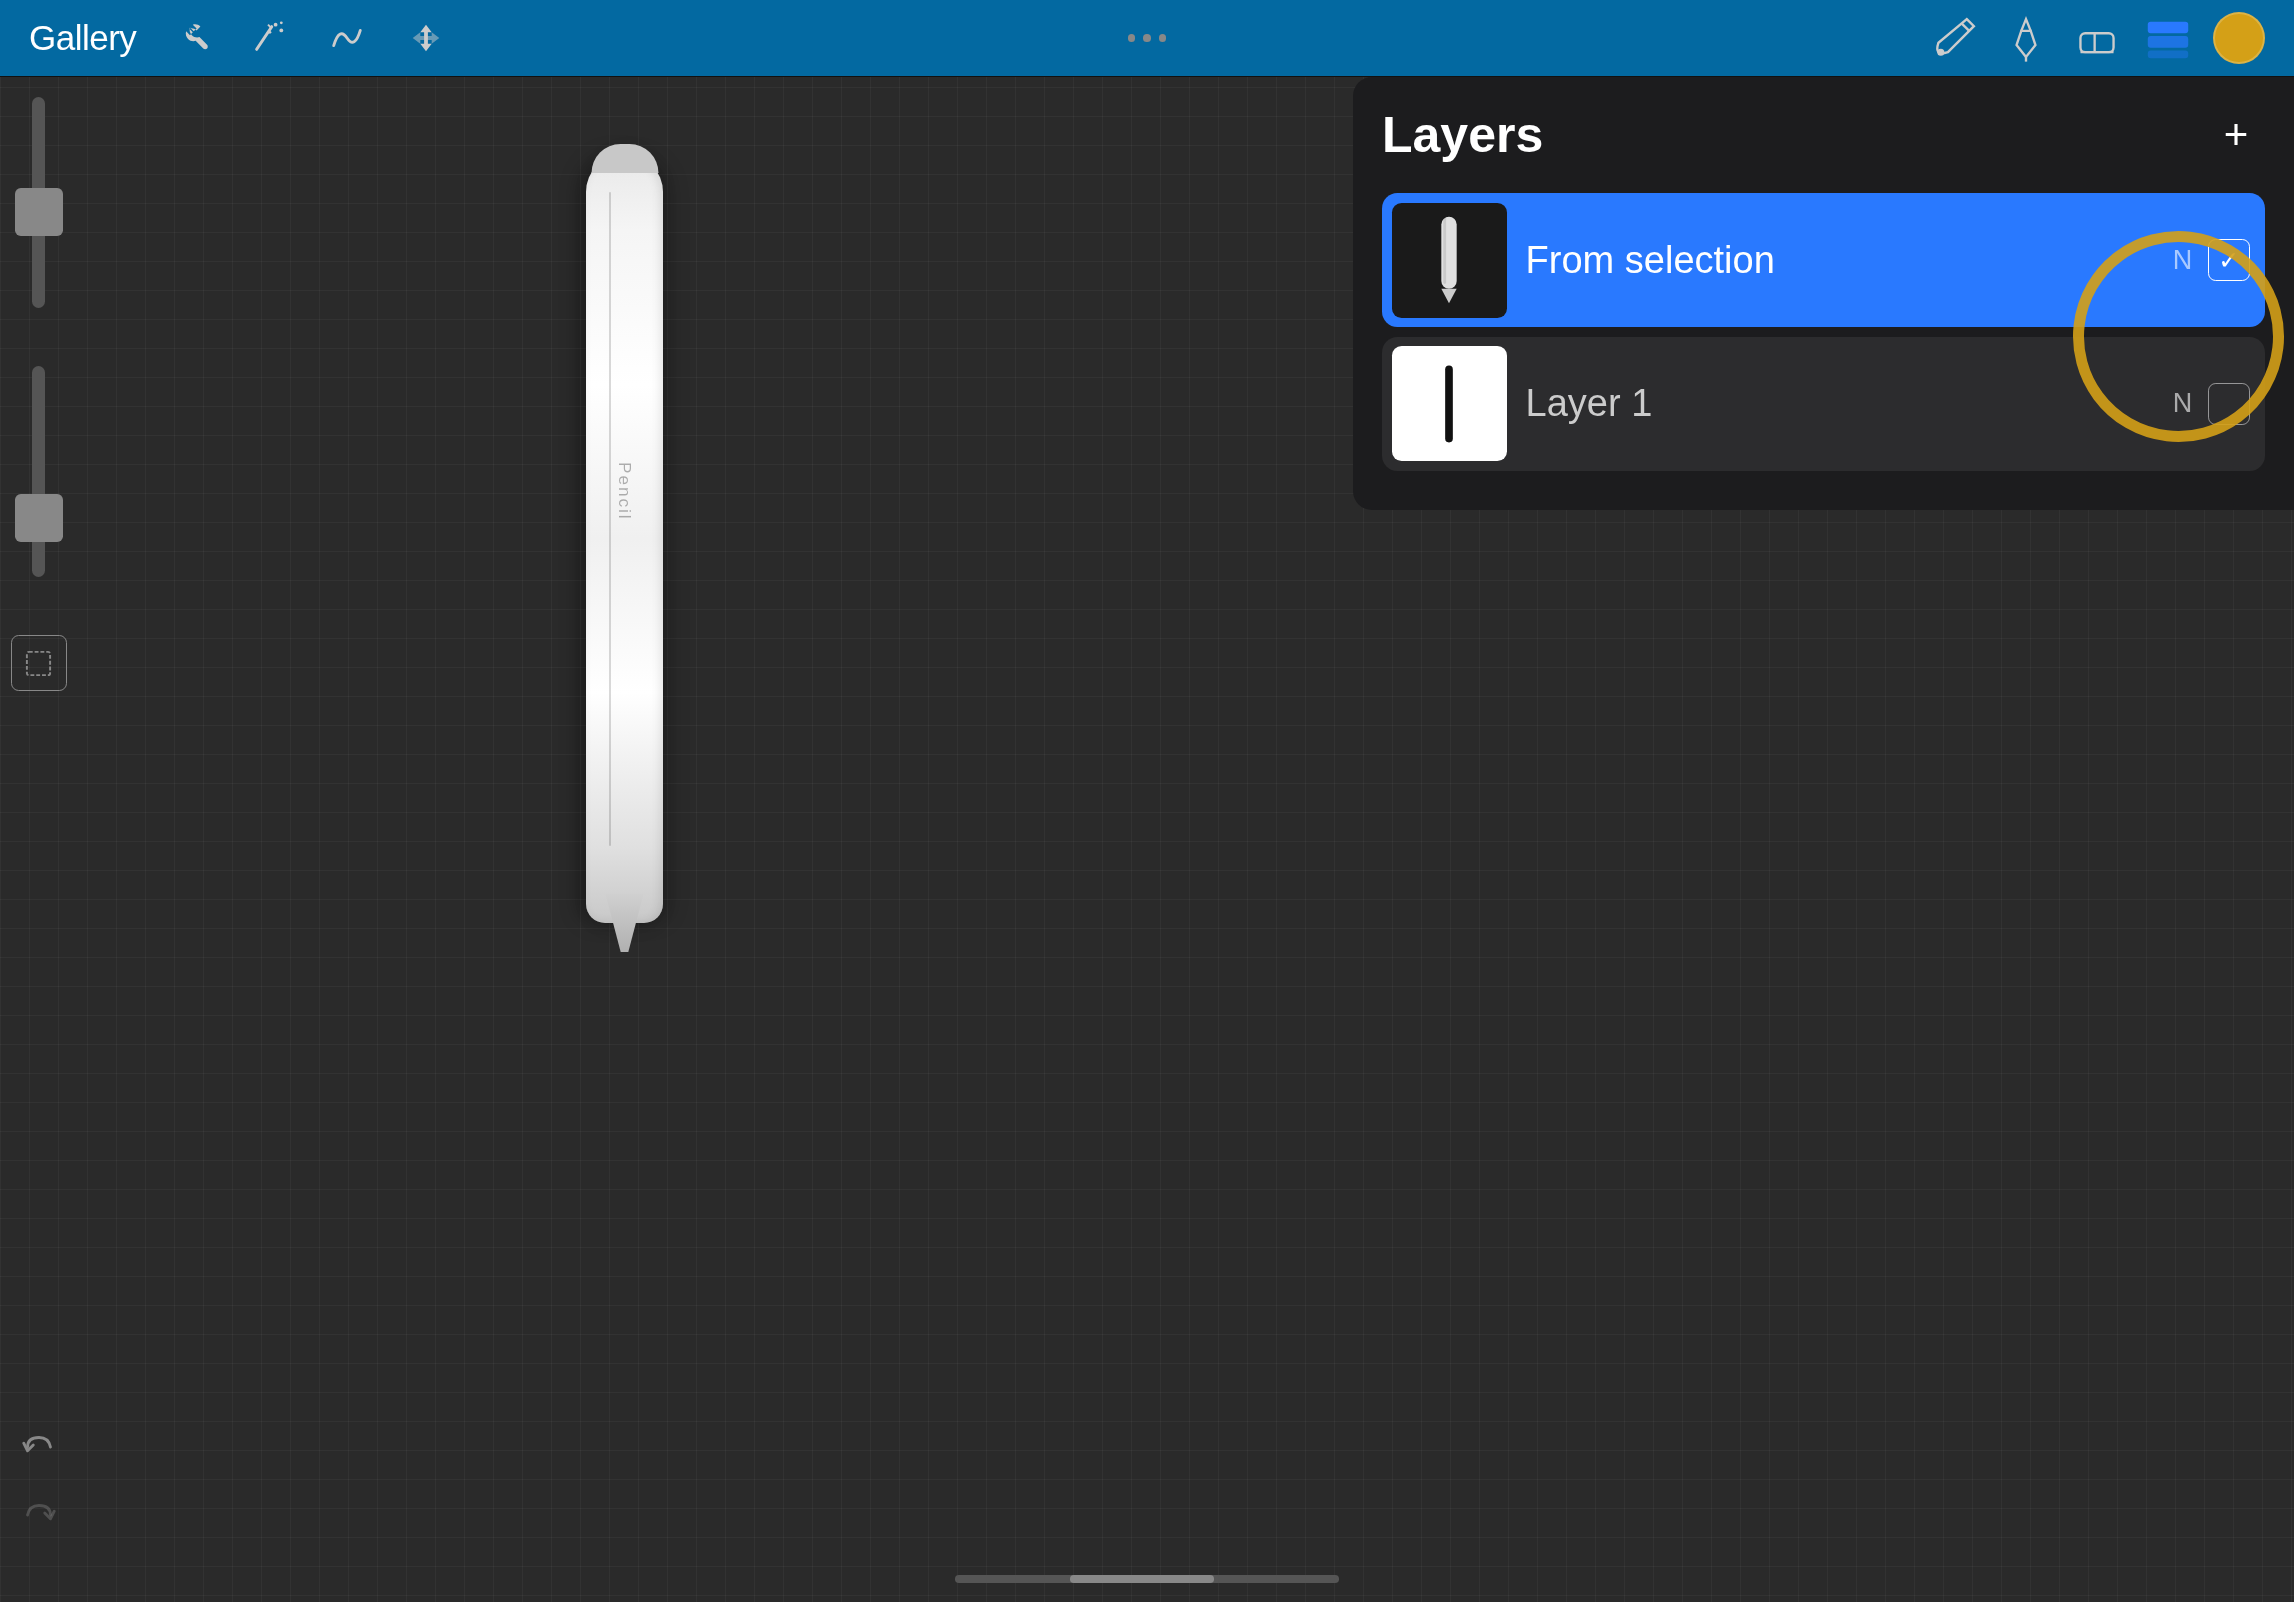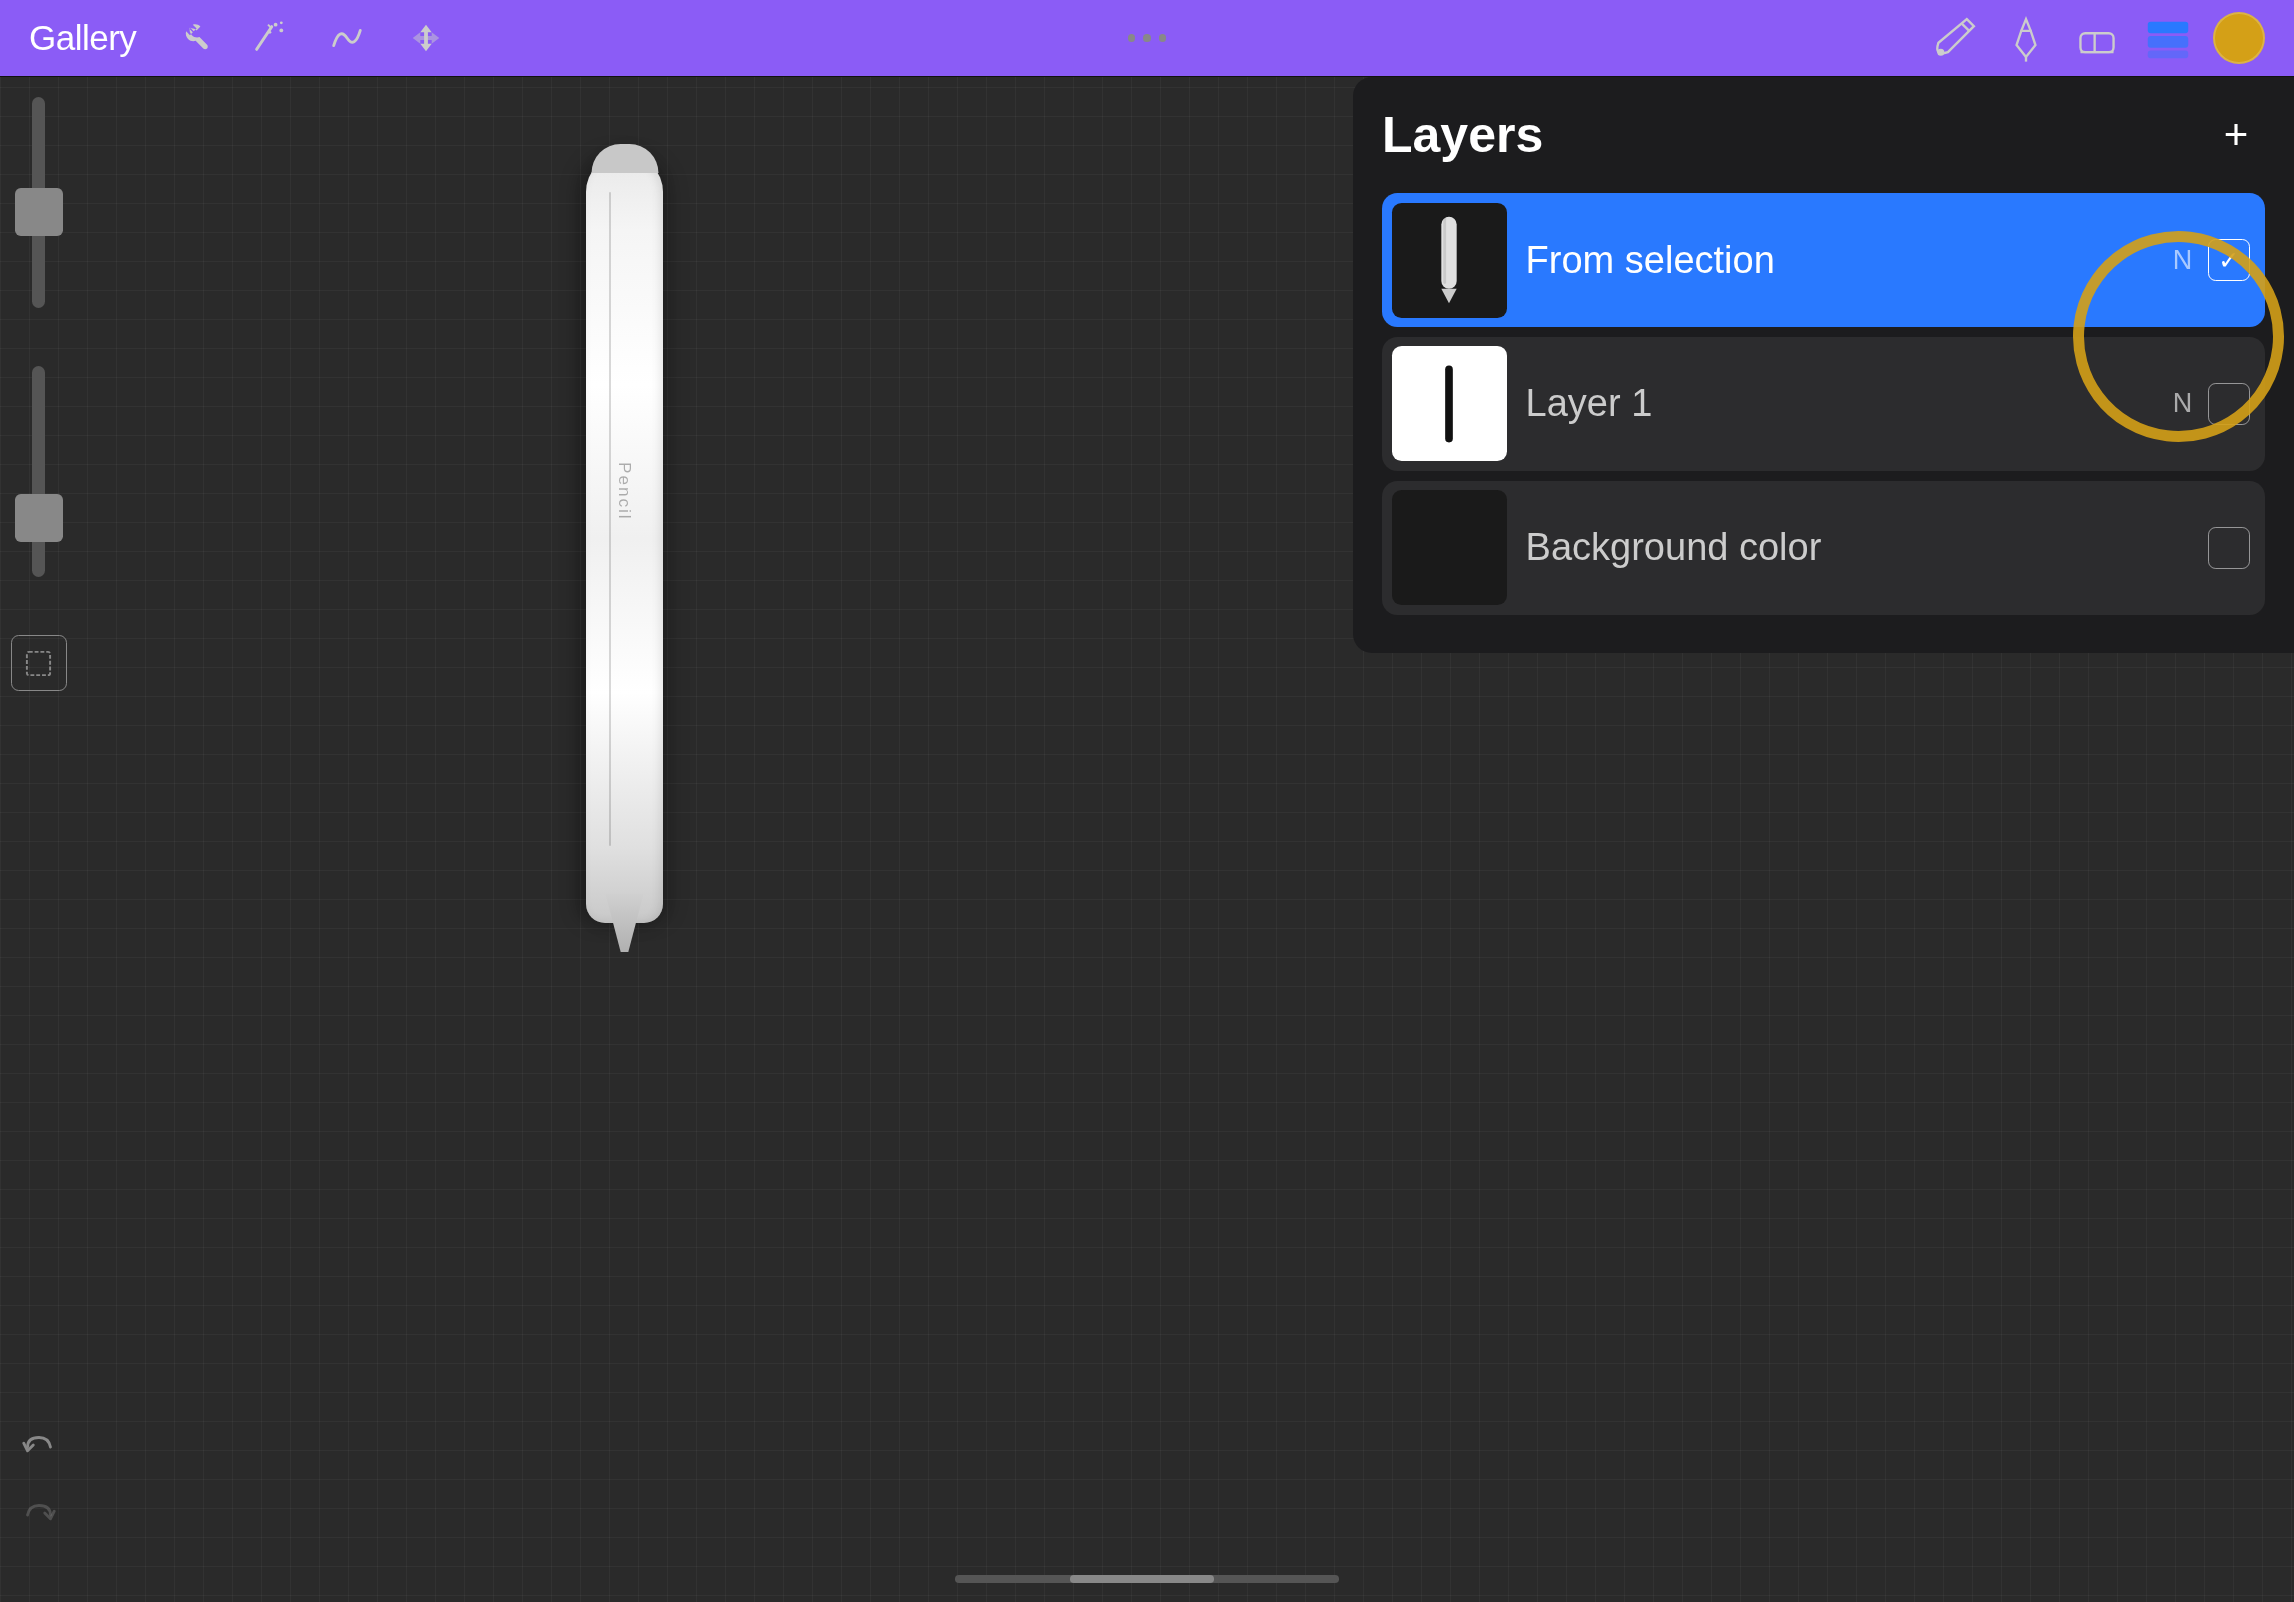--- a/index.html
+++ b/index.html
@@ -22,21 +22,21 @@
         linear-gradient(rgba(255,255,255,0.04) 1px, transparent 1px),
         linear-gradient(90deg, rgba(255,255,255,0.04) 1px, transparent 1px);
       background-size: 29px 29px;
     }
 
     
     .toolbar {
       position: absolute;
       top: 0; left: 0; right: 0;
       height: 77px;
-      background: #8b5cf6;
+      background: #0369a1;
       display: flex;
       align-items: center;
       padding: 0 29px;
       z-index: 100;
       border-bottom: 1px solid #111;
     }
 
     .toolbar-left {
       display: flex;
       align-items: center;
@@ -601,26 +601,20 @@
 
       <svg width="58" height="96" viewBox="0 0 60 100" fill="none">
         <rect x="26" y="10" width="8" height="80" rx="4" fill="#111111"></rect>
       </svg>
     </div>
     <span class="layer-name">Layer 1</span>
     <span class="layer-mode">N</span>
     <div class="layer-checkbox"></div>
   </div>
 
-  <div class="layer-row inactive">
-    <div class="layer-thumbnail dark-bg"></div>
-    <span class="layer-name">Background color</span>
-    <span class="layer-mode"></span>
-    <div class="layer-checkbox"></div>
-  </div>
 </div>
 
 <div class="gold-circle"></div>
 
 <div class="bottom-scrollbar">
   <div class="scroll-handle"></div>
 </div>
 
 
 </body></html>

